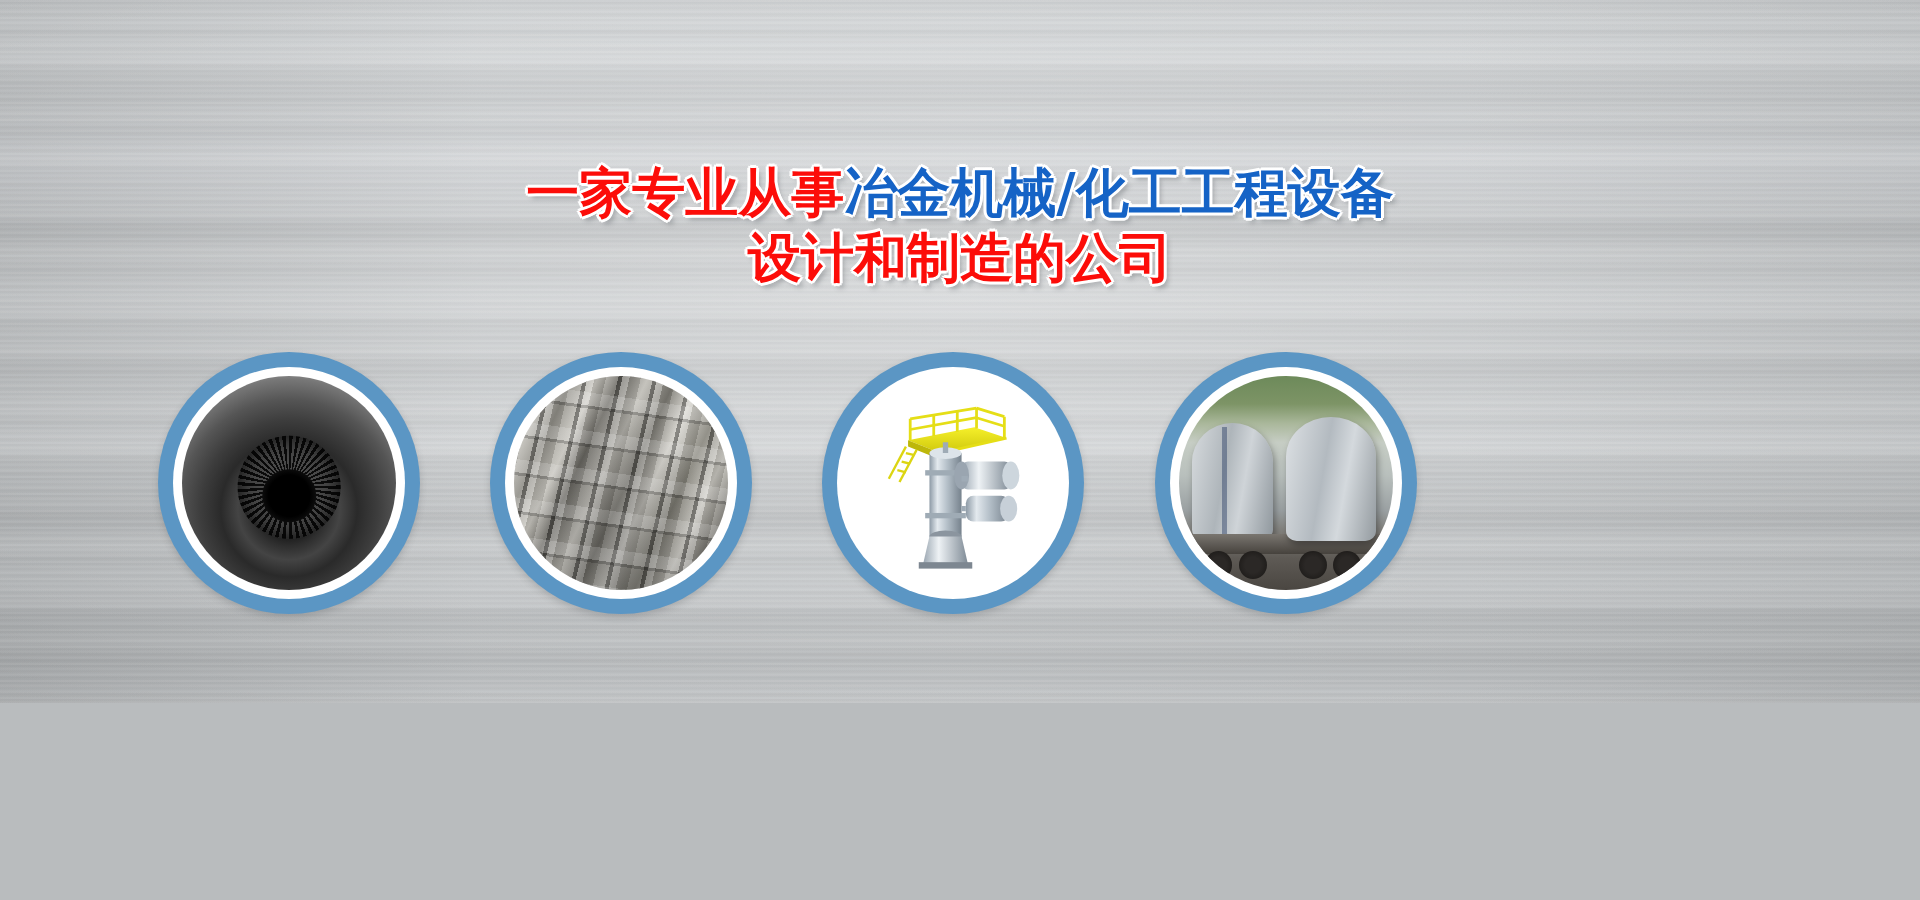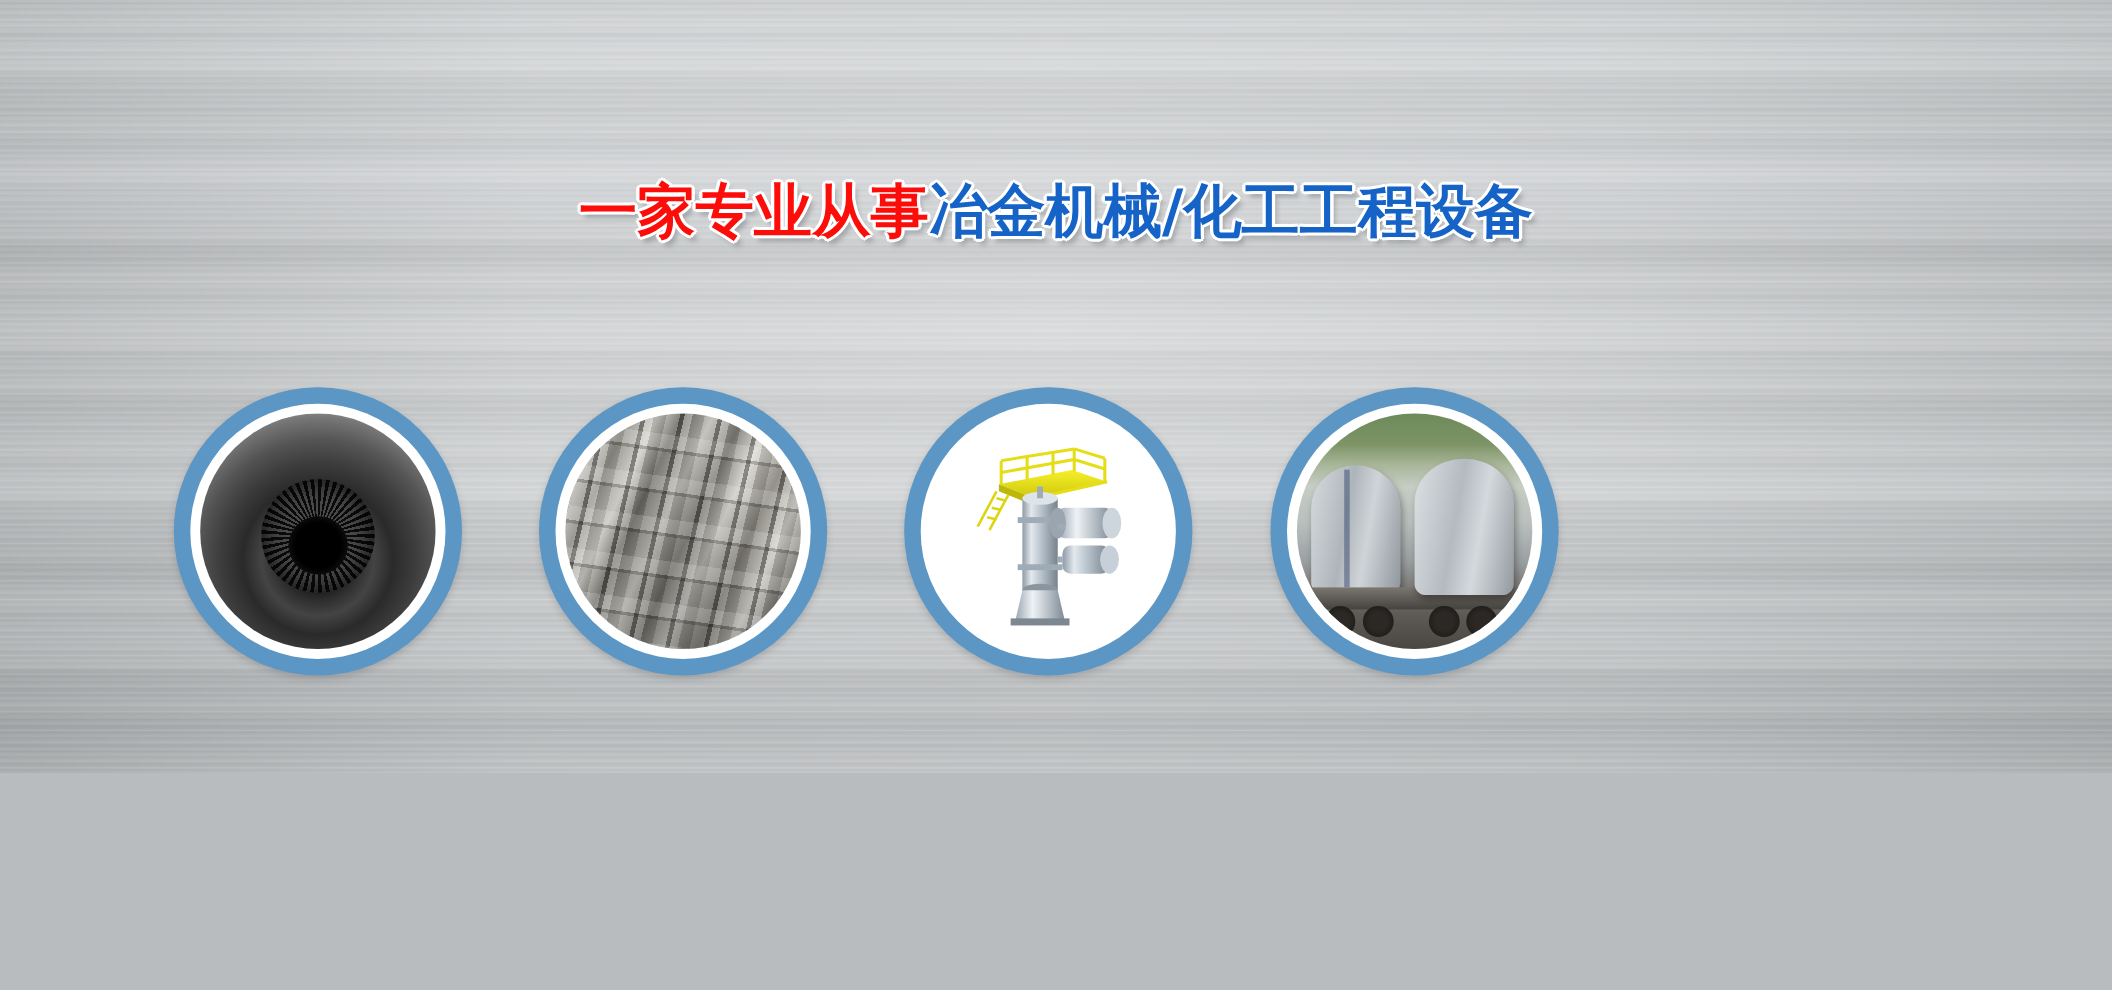--- a/index.html
+++ b/index.html
@@ -292,20 +292,23 @@
 
   <div class="bg-base"></div>
   <div class="bg-streaks"></div>
   <div class="bg-streaks2"></div>
   <div class="bg-hgrad"></div>
   <div class="bg-vignette"></div>
 
   <div class="headline">
     <span class="hl-line">
       <span class="hl-red">一家专业从事</span><span class="hl-blue">冶金机械/化工工程设备</span>
+    </span>
+    <span class="hl-line">
+      <span class="hl-red">设计和制造的公司</span>
     </span>
   </div>
 
   <div class="circles">
 
     <div class="circle c1">
       <div class="inner-white">
         <div class="photo p1"></div>
       </div>
     </div>

